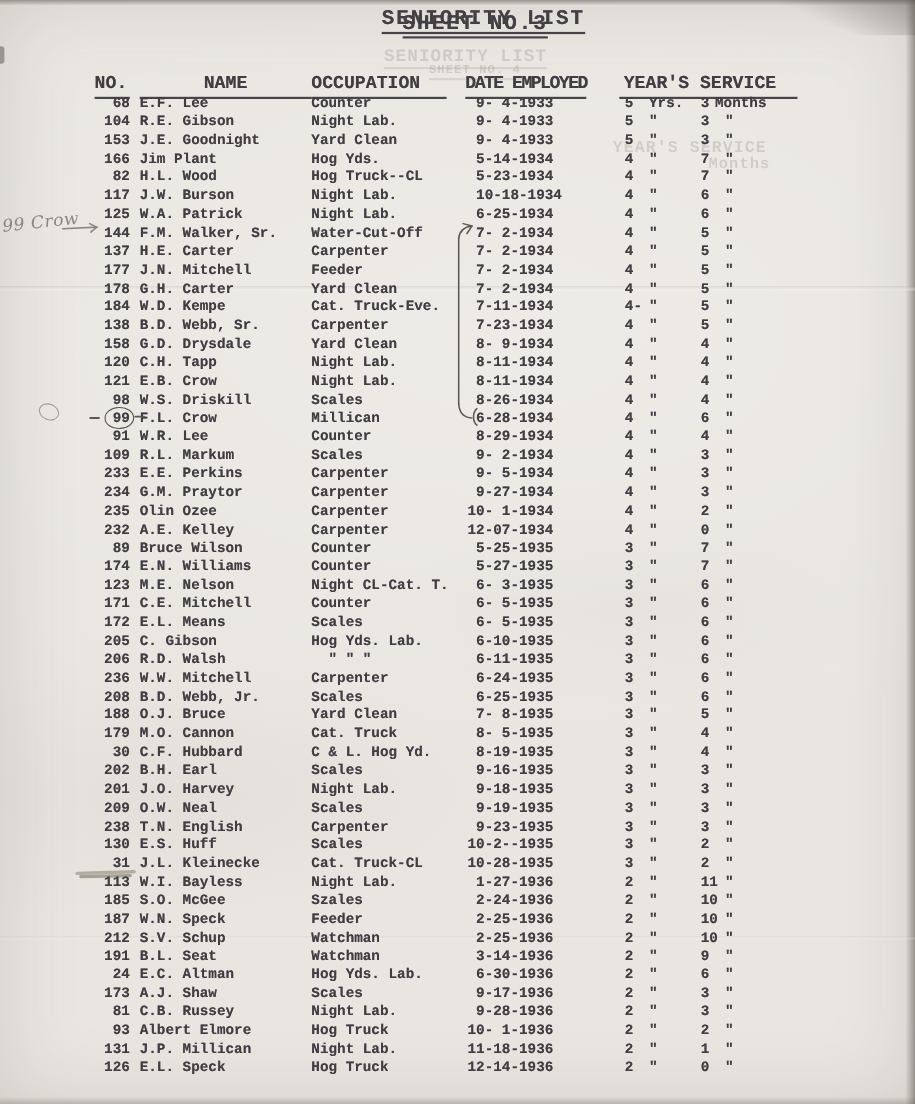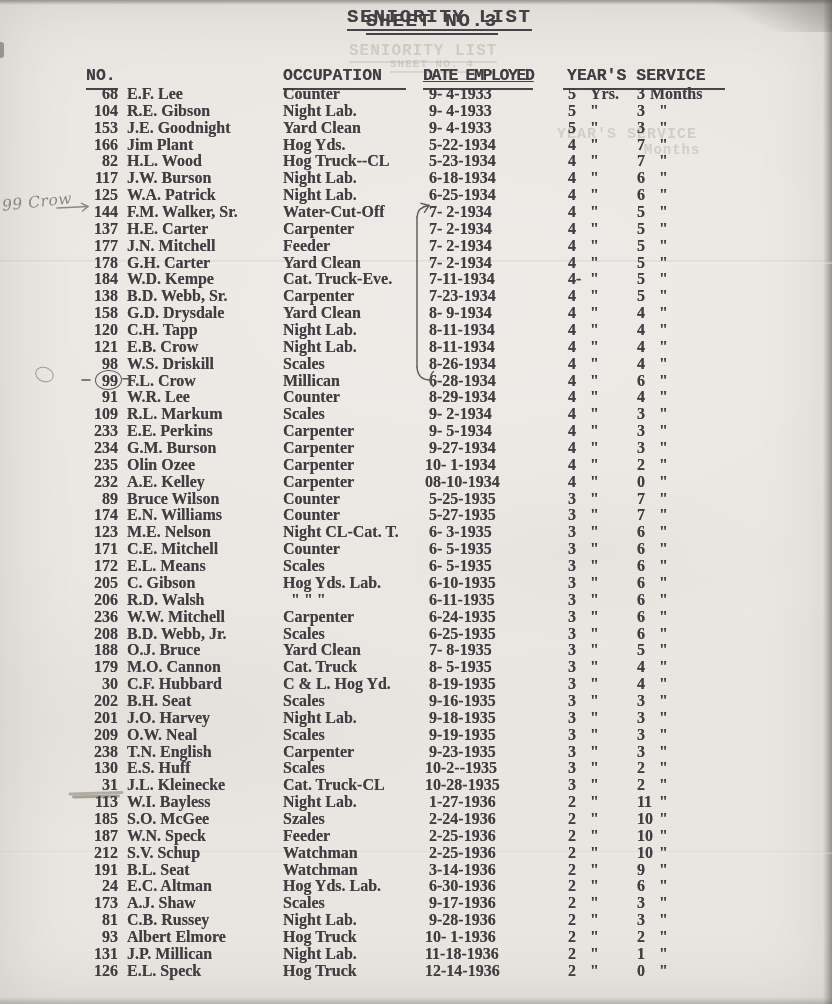--- a/index.html
+++ b/index.html
@@ -33,25 +33,25 @@
     border-bottom:2.5px solid #45424a;padding-bottom:1px;text-shadow:0 0 .6px rgba(65,62,67,.75);}
   .doc-title{left:347px;top:6px;}
   .doc-subtitle{left:366px;top:10px;}
   
   .header-row{position:absolute;top:62px;left:0;right:0;height:24px;font-size:16.5px;
     text-shadow:0 0 .6px rgba(65,62,67,.7);}
   .header-row span{position:absolute;top:4px;border-bottom:2px solid #47444a;padding-bottom:3px;white-space:pre;}
   .h-no{left:86px;width:32px;}
   .h-name{left:127px;width:156px;text-align:center;}
   .h-occ{left:283px;width:123px;}
-  .h-date{left:423px;width:110px;letter-spacing:-1.4px;text-decoration:underline;}
+  .h-date{left:423px;width:110px;letter-spacing:-1.4px;}
   .h-svc{left:563px;width:158px;padding-left:4px;}
   
-  .rows{position:absolute;top:86px;left:0;right:0;font-size:16px;
-    text-shadow:0 0 .6px rgba(65,62,67,.65);font-family:Liberation Serif, serif;}
+  .rows{position:absolute;top:86px;left:0;right:0;font-size:13px;
+    text-shadow:0 0 .6px rgba(65,62,67,.65);}
   .row{display:grid;grid-template-columns:32px 9px 156px 142px 118px 25px 20px 44px 18px 62px;
     padding-left:86px;height:16.87px;line-height:16.87px;}
   .row>span{white-space:pre;overflow:visible;}
   .c-no{grid-column:1;text-align:right;}
   .c-name{grid-column:3;}
   .c-occ{grid-column:4;}
   .c-date{grid-column:5;}
   .c-yv{grid-column:7;}
   .c-ym{grid-column:8;padding-left:2px;}
   .c-mv{grid-column:9;padding-left:5px;}
@@ -87,20 +87,21 @@
   <div class="art art-bottom"></div>
   <div class="art art-nick"></div>
   <div class="art crease-1"></div>
   <div class="art crease-2"></div>
 
   <div class="doc-title">SENIORITY LIST</div>
   <div class="doc-subtitle">SHEET NO.3</div>
 
   <div class="header-row">
     <span class="h-no">NO.</span>
+    <span class="h-name">NAME</span>
     <span class="h-occ">OCCUPATION</span>
     <span class="h-date">DATE EMPLOYED</span>
     <span class="h-svc">YEAR'S SERVICE</span>
   </div>
 
   <div class="rows">
       <div class="row">
       <span class="c-no"><span class="num">68</span></span>
       <span class="c-name">E.F. Lee</span>
       <span class="c-occ">Counter</span>
@@ -127,41 +128,41 @@
       <span class="c-date"> 9- 4-1933</span>
       <span class="c-yv">5</span>
       <span class="c-ym">"</span>
       <span class="c-mv">3</span>
       <span class="c-mm dit">"</span>
     </div>
       <div class="row">
       <span class="c-no"><span class="num">166</span></span>
       <span class="c-name">Jim Plant</span>
       <span class="c-occ">Hog Yds.</span>
-      <span class="c-date"> 5-22-1934</span>
+      <span class="c-date"> 5-14-1934</span>
       <span class="c-yv">4</span>
       <span class="c-ym">"</span>
       <span class="c-mv">7</span>
       <span class="c-mm dit">"</span>
     </div>
       <div class="row">
       <span class="c-no"><span class="num">82</span></span>
       <span class="c-name">H.L. Wood</span>
       <span class="c-occ">Hog Truck--CL</span>
       <span class="c-date"> 5-23-1934</span>
       <span class="c-yv">4</span>
       <span class="c-ym">"</span>
       <span class="c-mv">7</span>
       <span class="c-mm dit">"</span>
     </div>
       <div class="row">
       <span class="c-no"><span class="num">117</span></span>
       <span class="c-name">J.W. Burson</span>
       <span class="c-occ">Night Lab.</span>
-      <span class="c-date"> 6-18-1934</span>
+      <span class="c-date"> 10-18-1934</span>
       <span class="c-yv">4</span>
       <span class="c-ym">"</span>
       <span class="c-mv">6</span>
       <span class="c-mm dit">"</span>
     </div>
       <div class="row">
       <span class="c-no"><span class="num">125</span></span>
       <span class="c-name">W.A. Patrick</span>
       <span class="c-occ">Night Lab.</span>
       <span class="c-date"> 6-25-1934</span>
@@ -305,21 +306,21 @@
       <span class="c-name">E.E. Perkins</span>
       <span class="c-occ">Carpenter</span>
       <span class="c-date"> 9- 5-1934</span>
       <span class="c-yv">4</span>
       <span class="c-ym">"</span>
       <span class="c-mv">3</span>
       <span class="c-mm dit">"</span>
     </div>
       <div class="row">
       <span class="c-no"><span class="num">234</span></span>
-      <span class="c-name">G.M. Burson</span>
+      <span class="c-name">G.M. Praytor</span>
       <span class="c-occ">Carpenter</span>
       <span class="c-date"> 9-27-1934</span>
       <span class="c-yv">4</span>
       <span class="c-ym">"</span>
       <span class="c-mv">3</span>
       <span class="c-mm dit">"</span>
     </div>
       <div class="row">
       <span class="c-no"><span class="num">235</span></span>
       <span class="c-name">Olin Ozee</span>
@@ -327,21 +328,21 @@
       <span class="c-date">10- 1-1934</span>
       <span class="c-yv">4</span>
       <span class="c-ym">"</span>
       <span class="c-mv">2</span>
       <span class="c-mm dit">"</span>
     </div>
       <div class="row">
       <span class="c-no"><span class="num">232</span></span>
       <span class="c-name">A.E. Kelley</span>
       <span class="c-occ">Carpenter</span>
-      <span class="c-date">08-10-1934</span>
+      <span class="c-date">12-07-1934</span>
       <span class="c-yv">4</span>
       <span class="c-ym">"</span>
       <span class="c-mv">0</span>
       <span class="c-mm dit">"</span>
     </div>
       <div class="row">
       <span class="c-no"><span class="num">89</span></span>
       <span class="c-name">Bruce Wilson</span>
       <span class="c-occ">Counter</span>
       <span class="c-date"> 5-25-1935</span>
@@ -455,21 +456,21 @@
       <span class="c-name">C.F. Hubbard</span>
       <span class="c-occ">C &amp; L. Hog Yd.</span>
       <span class="c-date"> 8-19-1935</span>
       <span class="c-yv">3</span>
       <span class="c-ym">"</span>
       <span class="c-mv">4</span>
       <span class="c-mm dit">"</span>
     </div>
       <div class="row">
       <span class="c-no"><span class="num">202</span></span>
-      <span class="c-name">B.H. Seat</span>
+      <span class="c-name">B.H. Earl</span>
       <span class="c-occ">Scales</span>
       <span class="c-date"> 9-16-1935</span>
       <span class="c-yv">3</span>
       <span class="c-ym">"</span>
       <span class="c-mv">3</span>
       <span class="c-mm dit">"</span>
     </div>
       <div class="row">
       <span class="c-no"><span class="num">201</span></span>
       <span class="c-name">J.O. Harvey</span>

